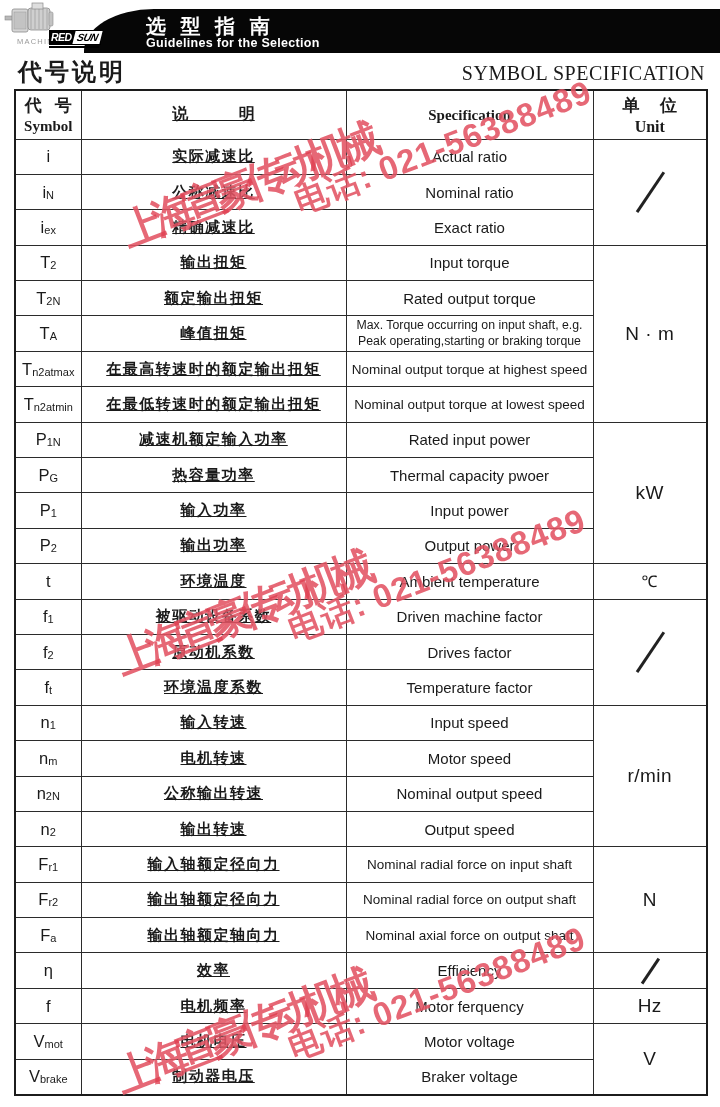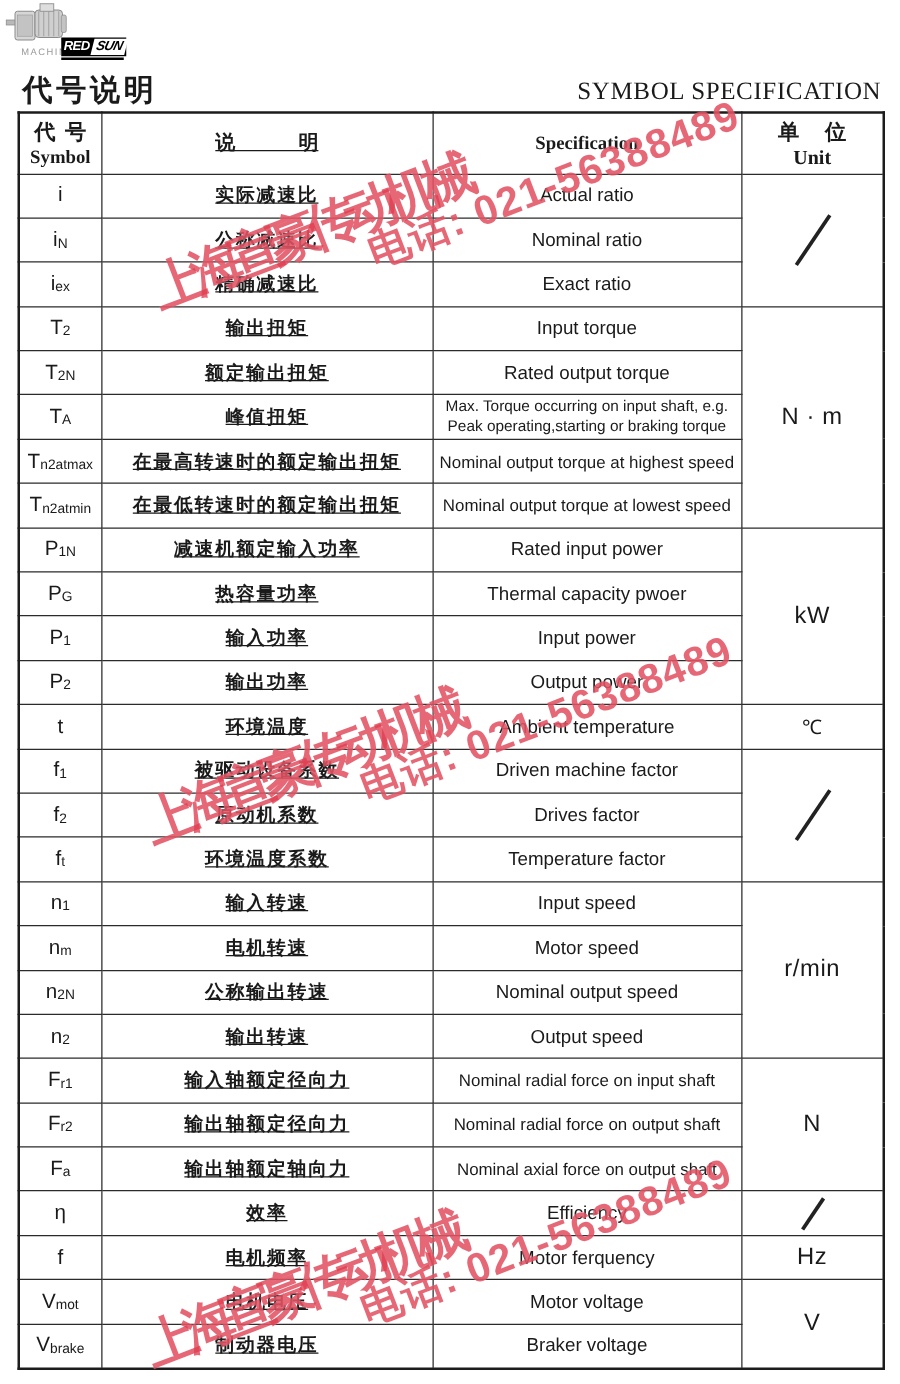--- a/index.html
+++ b/index.html
@@ -30,21 +30,21 @@
             font-size:20px;letter-spacing:0.5px;}
 
   
   .spec-table{position:absolute;left:14px;top:89px;width:692px;border-collapse:collapse;
               table-layout:fixed;text-align:center;border:2.5px solid #1c1c1c;}
   .spec-table th,.spec-table td{border:1.5px solid #2b2b2b;padding:0;vertical-align:middle;}
   .spec-table thead tr{height:49px;}
   .spec-table tbody tr{height:35.4px;}
   .h-cn{display:block;font-size:17px;font-weight:bold;}
   .h-en{display:block;font-family:"Liberation Serif",serif;font-size:15px;margin-top:1px;}
-  th.c-sym .h-cn{word-spacing:3px;}
+  th.c-sym .h-cn{word-spacing:3px;font-family:Liberation Mono, monospace;}
   th.c-desc .h-cn{word-spacing:46px;font-size:16px;text-decoration:underline;}
   th.c-spec .h-en{font-size:15px;}
   th.c-unit .h-cn{word-spacing:16px;}
   th.c-unit .h-en{font-size:16px;}
   td.c-sym{font-size:16.5px;}
   td.c-sym sub{font-size:11px;vertical-align:baseline;position:relative;top:1px;}
   td.c-desc{font-size:15px;font-weight:bold;letter-spacing:1.5px;text-decoration:underline;}
   td.c-spec{font-family:Liberation Sans, sans-serif;font-size:15px;}
   td.c-spec.mid{font-size:13.5px;}
   td.c-spec.small{font-size:12.3px;line-height:1.3;padding:0 3px;}
@@ -60,20 +60,24 @@
   .wm2{font-size:33px;margin-left:172px;margin-top:-8px;letter-spacing:1px;line-height:38px;}
   .wm-a{left:115px;top:212px;}
   .wm-b{left:109px;top:640px;}
   .wm-c{left:109px;top:1058px;}
 </style>
 </head>
 <body>
 
 <div class="page">
 
+  <div class="band">
+    <div class="band-cn">选 型 指 南</div>
+    <div class="band-en">Guidelines for the Selection</div>
+  </div>
 
   <svg class="motor" viewBox="0 0 54 34">
     <rect x="1" y="14" width="8" height="4" fill="#b9b9b9" stroke="#8b8b8b" stroke-width="0.6"></rect>
     <rect x="8" y="7" width="16" height="23" rx="2" fill="#d6d6d6" stroke="#8b8b8b" stroke-width="0.8"></rect>
     <rect x="10" y="10" width="12" height="17" fill="#c3c3c3" stroke="#9a9a9a" stroke-width="0.5"></rect>
     <rect x="24" y="6" width="22" height="22" rx="3" fill="#cfcfcf" stroke="#8b8b8b" stroke-width="0.8"></rect>
     <line x1="27" y1="7" x2="27" y2="27" stroke="#9a9a9a" stroke-width="0.7"></line>
     <line x1="31" y1="7" x2="31" y2="27" stroke="#9a9a9a" stroke-width="0.7"></line>
     <line x1="35" y1="7" x2="35" y2="27" stroke="#9a9a9a" stroke-width="0.7"></line>
     <line x1="39" y1="7" x2="39" y2="27" stroke="#9a9a9a" stroke-width="0.7"></line>

